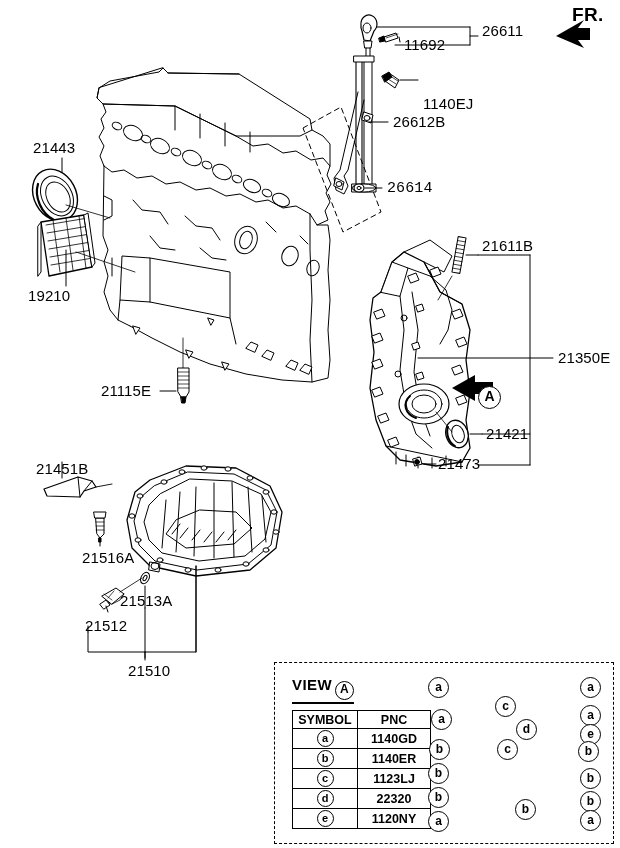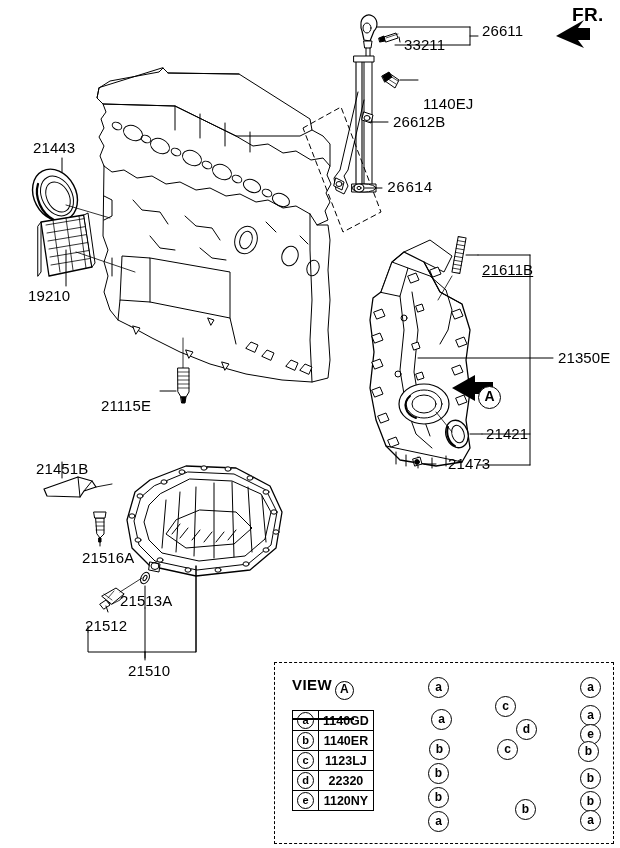--- a/index.html
+++ b/index.html
@@ -6,21 +6,21 @@
   body{width:620px;height:848px;position:relative;overflow:hidden;
        font-family:"Liberation Sans","DejaVu Sans",sans-serif;color:#000;}
   #stage{position:absolute;left:0;top:0;width:620px;height:848px;}
   svg{position:absolute;left:0;top:0;width:620px;height:848px;}
   .lbl{position:absolute;font-size:15px;font-weight:400;letter-spacing:.1px;
        white-space:nowrap;color:#000;line-height:1;}
   .fr{position:absolute;font-size:19px;font-weight:bold;letter-spacing:.3px;}
   .viewbox{position:absolute;left:274px;top:662px;width:340px;height:182px;
            border:1.6px dashed #000;box-sizing:border-box;background:#fff;}
   .viewttl{position:absolute;left:292px;top:676px;font-size:15px;font-weight:bold;
-           letter-spacing:.4px;border-bottom:2px solid #000;padding-bottom:18px;}
+           letter-spacing:.4px;border-bottom:2px solid #000;padding-bottom:2px;}
   .tbl{position:absolute;left:292px;top:710px;border-collapse:collapse;}
   .tbl td,.tbl th{border:1.2px solid #000;font-size:12.5px;font-weight:bold;
        text-align:center;padding:1px 4px;height:15px;font-family:"Liberation Sans",sans-serif;}
   .tbl th{font-size:12.5px;}
   .symcell{width:56px;}.pnccell{width:64px;}
   .circ{display:inline-block;width:15px;height:15px;border:1.3px solid #000;
         border-radius:50%;line-height:14px;font-size:11px;font-weight:bold;text-align:center;}
   .viewA-inline{display:inline-block;width:17px;height:17px;border:1.6px solid #000;
         border-radius:50%;line-height:15px;font-size:12px;font-weight:bold;
         text-align:center;vertical-align:-3px;margin-left:3px;}
@@ -367,46 +367,50 @@
 
   </g>
 </svg>
 
 <div class="fr" style="left:572px;top:4px;">FR.</div>
 <svg style="left:0;top:0;pointer-events:none">
   <path d="M556,36 L584,20 L578,28 L590,28 L590,40 L578,40 L584,48 Z" fill="#000"></path>
 </svg>
 
 <div class="lbl" style="left:482px;top:23px;">26611</div>
-<div class="lbl" style="left:404px;top:37px;">33211</div>
+<div class="lbl" style="left:404px;top:37px;">11692</div>
 <div class="lbl" style="left:423px;top:72px;margin-top:24px;">1140EJ</div>
 <div class="lbl" style="left:393px;top:114px;text-align:center;">26612B</div>
 <div class="lbl" style="left:387px;top:181px;font-family:Liberation Mono, monospace;">26614</div>
 <div class="lbl" style="left:33px;top:140px;">21443</div>
 <div class="lbl" style="left:28px;top:288px;">19210</div>
-<div class="lbl" style="left:101px;top:398px;">21115E</div>
-<div class="lbl" style="left:482px;top:262px;text-decoration:underline;">21611B</div>
+<div class="lbl" style="left:101px;top:383px;">21115E</div>
+<div class="lbl" style="left:482px;top:238px;">21611B</div>
 <div class="lbl" style="left:558px;top:350px;">21350E</div>
 <div class="lbl" style="left:486px;top:426px;">21421</div>
-<div class="lbl" style="left:438px;top:456px;margin-left:10px;">21473</div>
+<div class="lbl" style="left:438px;top:456px;">21473</div>
 <div class="lbl" style="left:36px;top:445px;margin-top:16px;">21451B</div>
 <div class="lbl" style="left:82px;top:550px;">21516A</div>
 <div class="lbl" style="left:120px;top:593px;">21513A</div>
 <div class="lbl" style="left:85px;top:618px;">21512</div>
 <div class="lbl" style="left:128px;top:663px;">21510</div>
 
 <div class="Acirc" style="left:478px;top:386px;">A</div>
 
 <div class="viewbox"></div>
 <div class="viewttl">
   <span>VIEW</span><span class="viewA-inline">A</span>
 </div>
 
 <table class="tbl">
   <tbody>
+        <tr>
+    <th class="symcell">SYMBOL</th>
+    <th class="pnccell">PNC</th>
+  </tr>
   <tr>
     <td><span class="circ">a</span></td>
     <td>1140GD</td>
   </tr>
   <tr>
     <td><span class="circ">b</span></td>
     <td>1140ER</td>
   </tr>
   <tr>
     <td><span class="circ">c</span></td>

